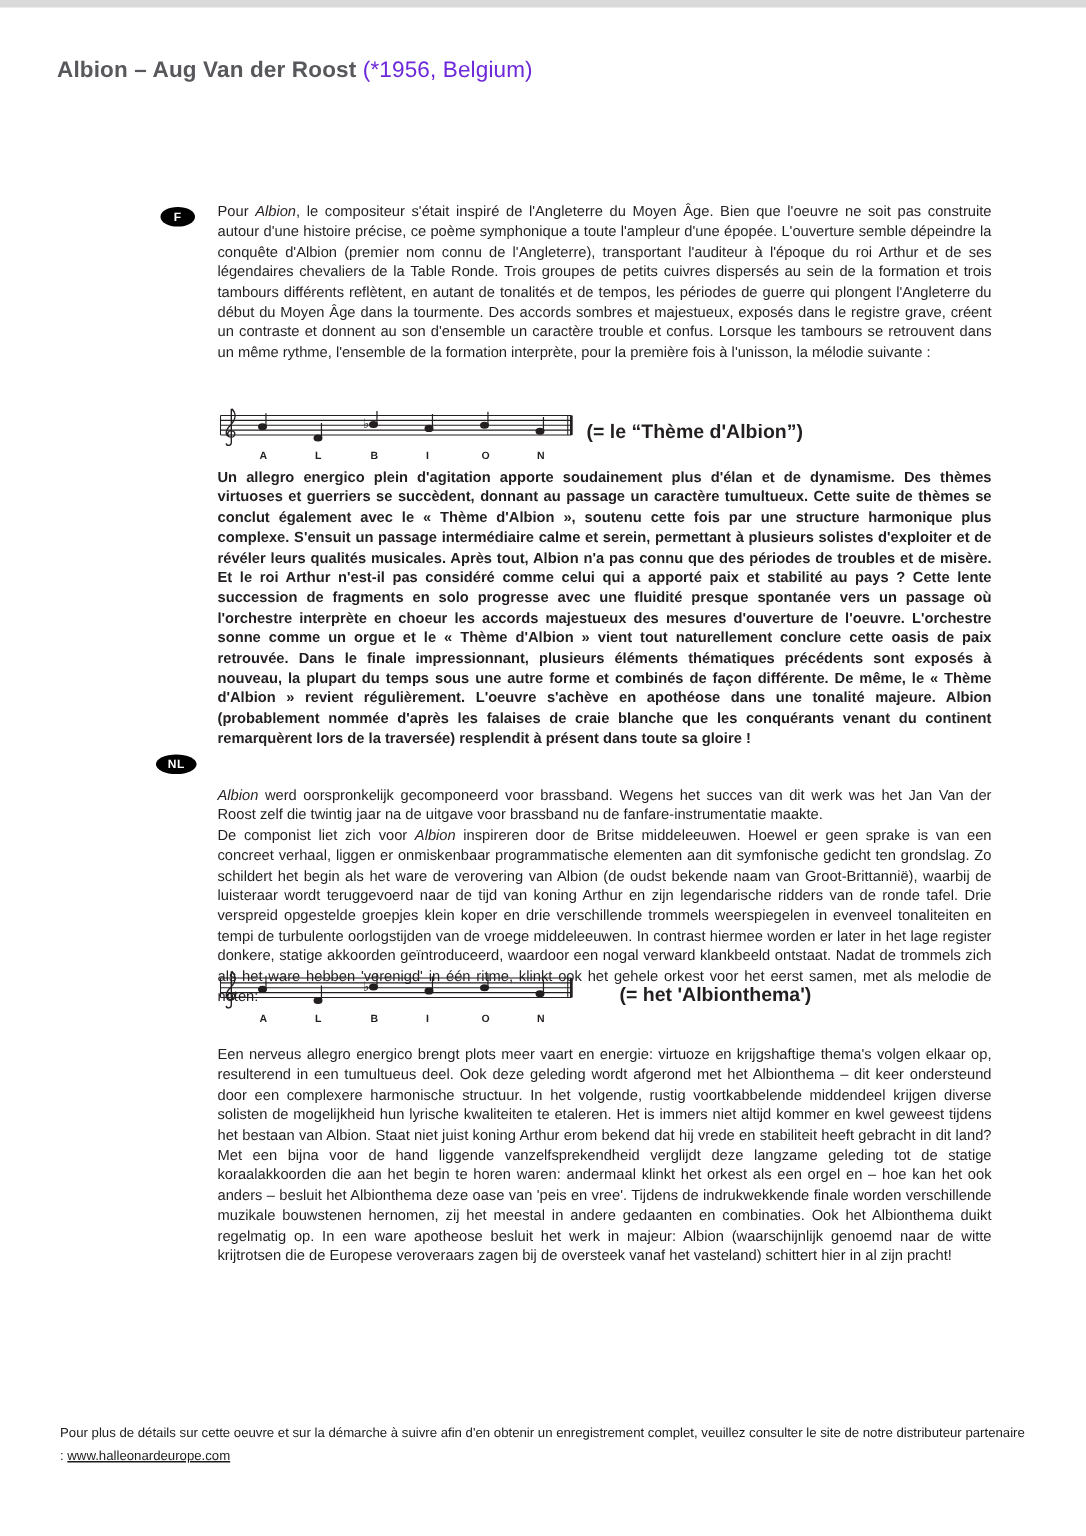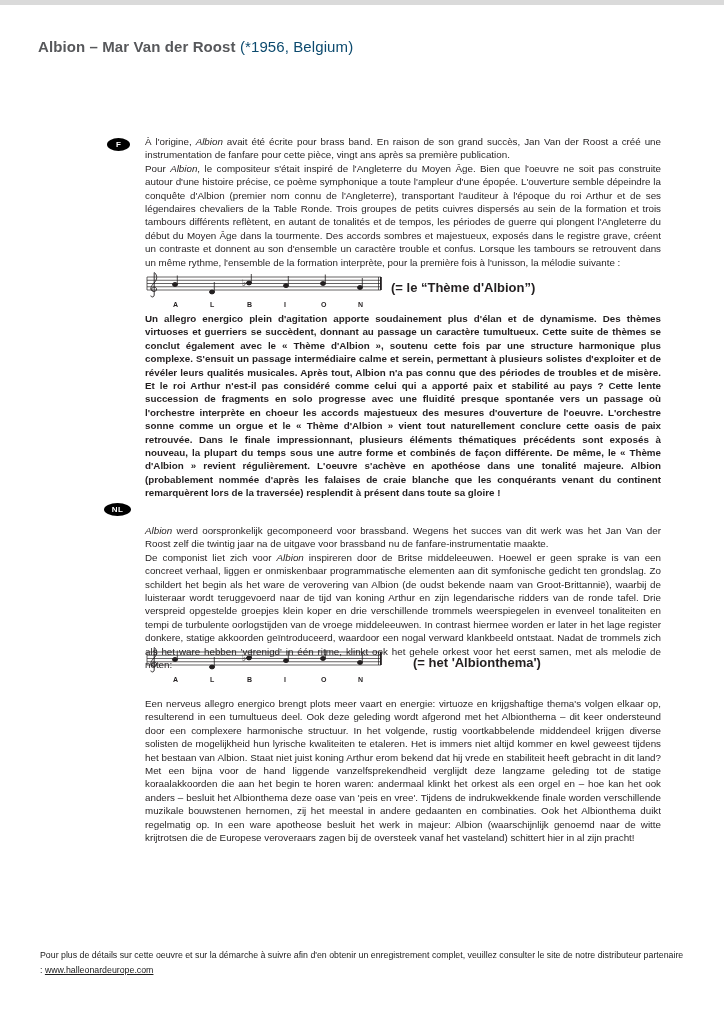--- a/index.html
+++ b/index.html
@@ -1,21 +1,21 @@
 <!DOCTYPE html>
 <html><head>
 <meta charset="utf-8">
 <style>
   html,body{margin:0;padding:0;background:#fff;}
   .page{position:relative;width:724px;height:1024px;background:#ffffff;overflow:hidden;
         font-family:"Liberation Sans",sans-serif;color:#231f20;}
   .scan-edge{position:absolute;top:0;left:0;right:0;height:5px;background:#dadada;}
   .doc-title{position:absolute;left:38px;top:38px;font-size:15px;letter-spacing:.1px;}
   .doc-title .strong{font-weight:bold;color:#57585b;}
-  .doc-title .light{font-weight:normal;color:#0c4a6e;}
+  .doc-title .light{font-weight:normal;color:#6d28d9;}
   .lang-badge{position:absolute;background:#000;color:#fff;border-radius:50%;
         display:flex;align-items:center;justify-content:center;
         font-size:8px;font-weight:bold;letter-spacing:.3px;}
   .badge-f{left:107px;top:138px;width:23px;height:13px;}
   .badge-nl{left:104px;top:503px;width:27px;height:13px;text-align:right;}
   .body-block{position:absolute;left:145px;width:516px;font-size:9.8px;line-height:13.4px;
         text-align:justify;color:#231f20;}
   .body-block p{margin:0;}
   .it{font-style:italic;}
   .notation{position:absolute;left:145px;height:50px;width:420px;}
@@ -31,28 +31,27 @@
   .footer p{margin:2px;}
   .link{text-decoration:underline;cursor:pointer;color:#1a1a1a;}
 </style>
 </head>
 <body>
 
 <div class="page">
   <div class="scan-edge"></div>
 
   <div class="doc-title">
-    <span class="strong">Albion – Mar Van der Roost</span>
+    <span class="strong">Albion – Aug Van der Roost</span>
     <span class="light">(*1956, Belgium)</span>
   </div>
 
   <div class="lang-badge badge-f">F</div>
 
   <div class="body-block" style="top:135px;">
-    <p><span>À l'origine, </span><span class="it">Albion</span><span> avait été écrite pour brass band. En raison de son grand succès, Jan Van der Roost a créé une instrumentation de fanfare pour cette pièce, vingt ans après sa première publication.</span></p>
     <p><span>Pour </span><span class="it">Albion</span><span>, le compositeur s'était inspiré de l'Angleterre du Moyen Âge. Bien que l'oeuvre ne soit pas construite autour d'une histoire précise, ce poème symphonique a toute l'ampleur d'une épopée. L'ouverture semble dépeindre la conquête d'Albion (premier nom connu de l'Angleterre), transportant l'auditeur à l'époque du roi Arthur et de ses légendaires chevaliers de la Table Ronde. Trois groupes de petits cuivres dispersés au sein de la formation et trois tambours différents reflètent, en autant de tonalités et de tempos, les périodes de guerre qui plongent l'Angleterre du début du Moyen Âge dans la tourmente. Des accords sombres et majestueux, exposés dans le registre grave, créent un contraste et donnent au son d'ensemble un caractère trouble et confus. Lorsque les tambours se retrouvent dans un même rythme, l'ensemble de la formation interprète, pour la première fois à l'unisson, la mélodie suivante :</span></p>
   </div>
 
   <div class="notation" style="top:271px;">
     <svg width="240" height="30" viewBox="0 0 240 30">
       <g stroke="#231f20" stroke-width="0.7" fill="none">
         <line x1="2" y1="6" x2="236" y2="6"></line>
         <line x1="2" y1="9.25" x2="236" y2="9.25"></line>
         <line x1="2" y1="12.5" x2="236" y2="12.5"></line>
         <line x1="2" y1="15.75" x2="236" y2="15.75"></line>

